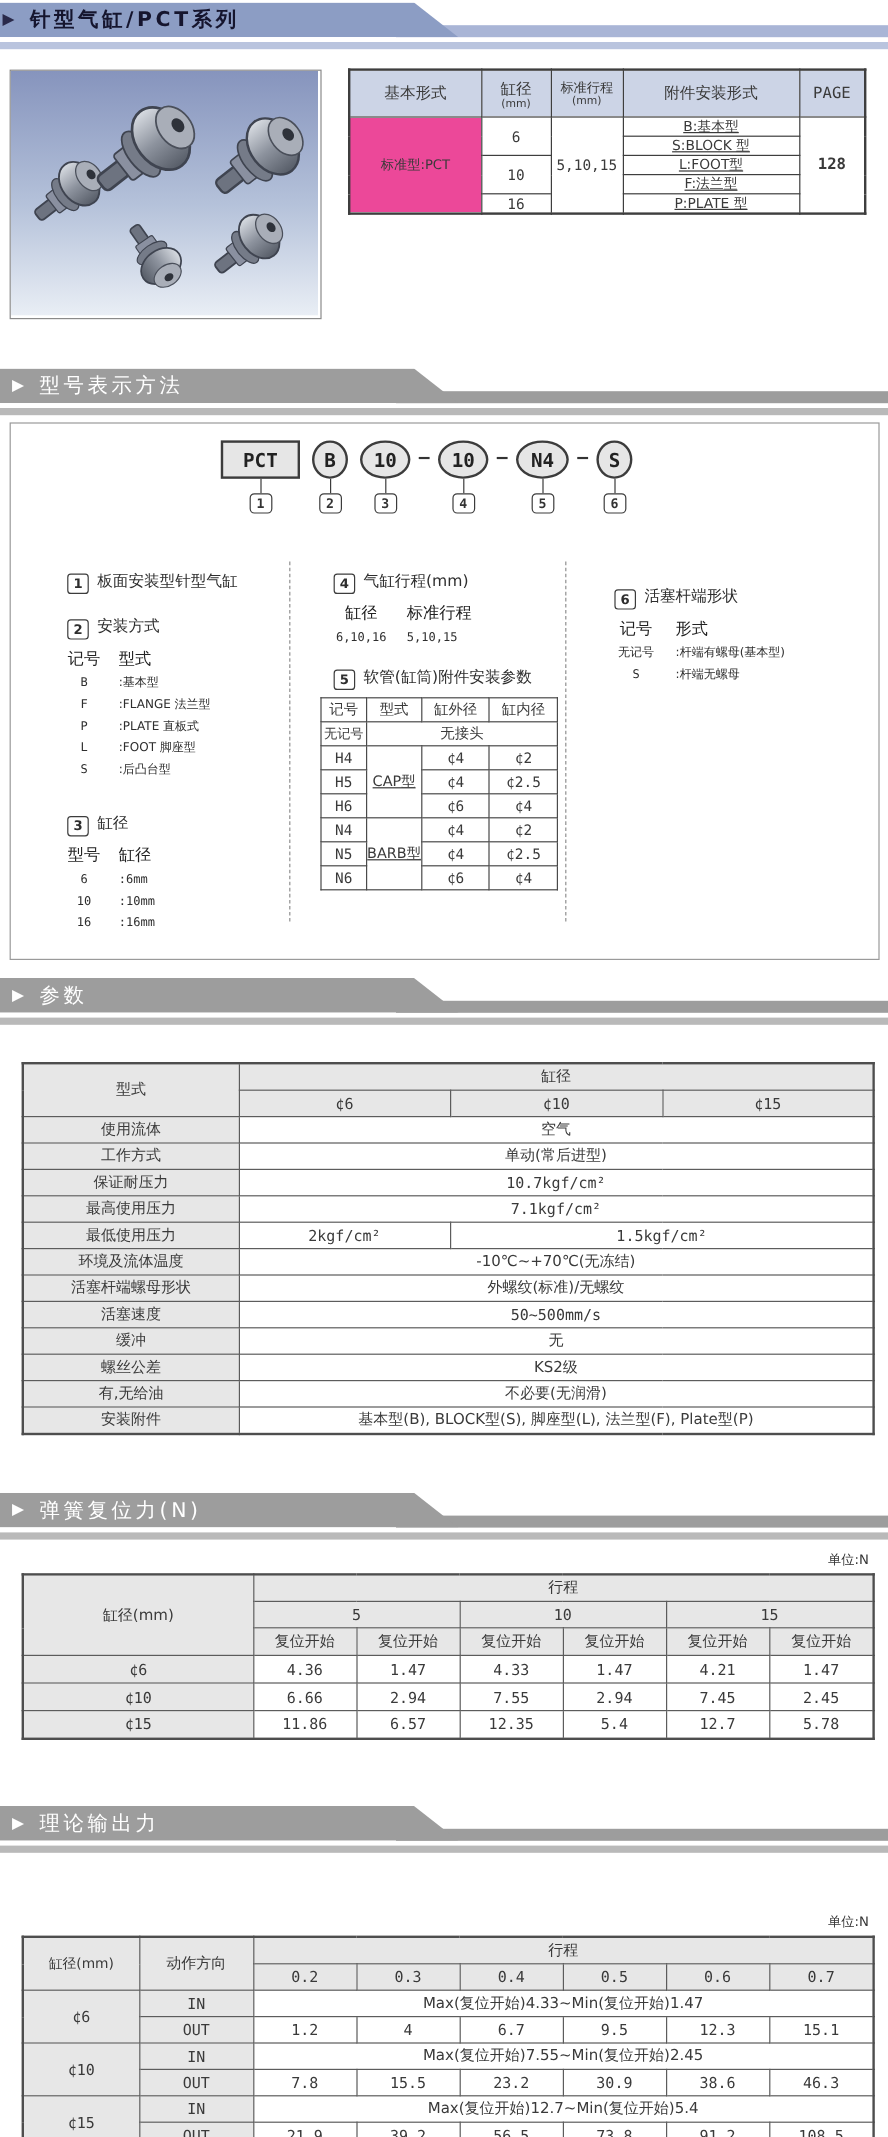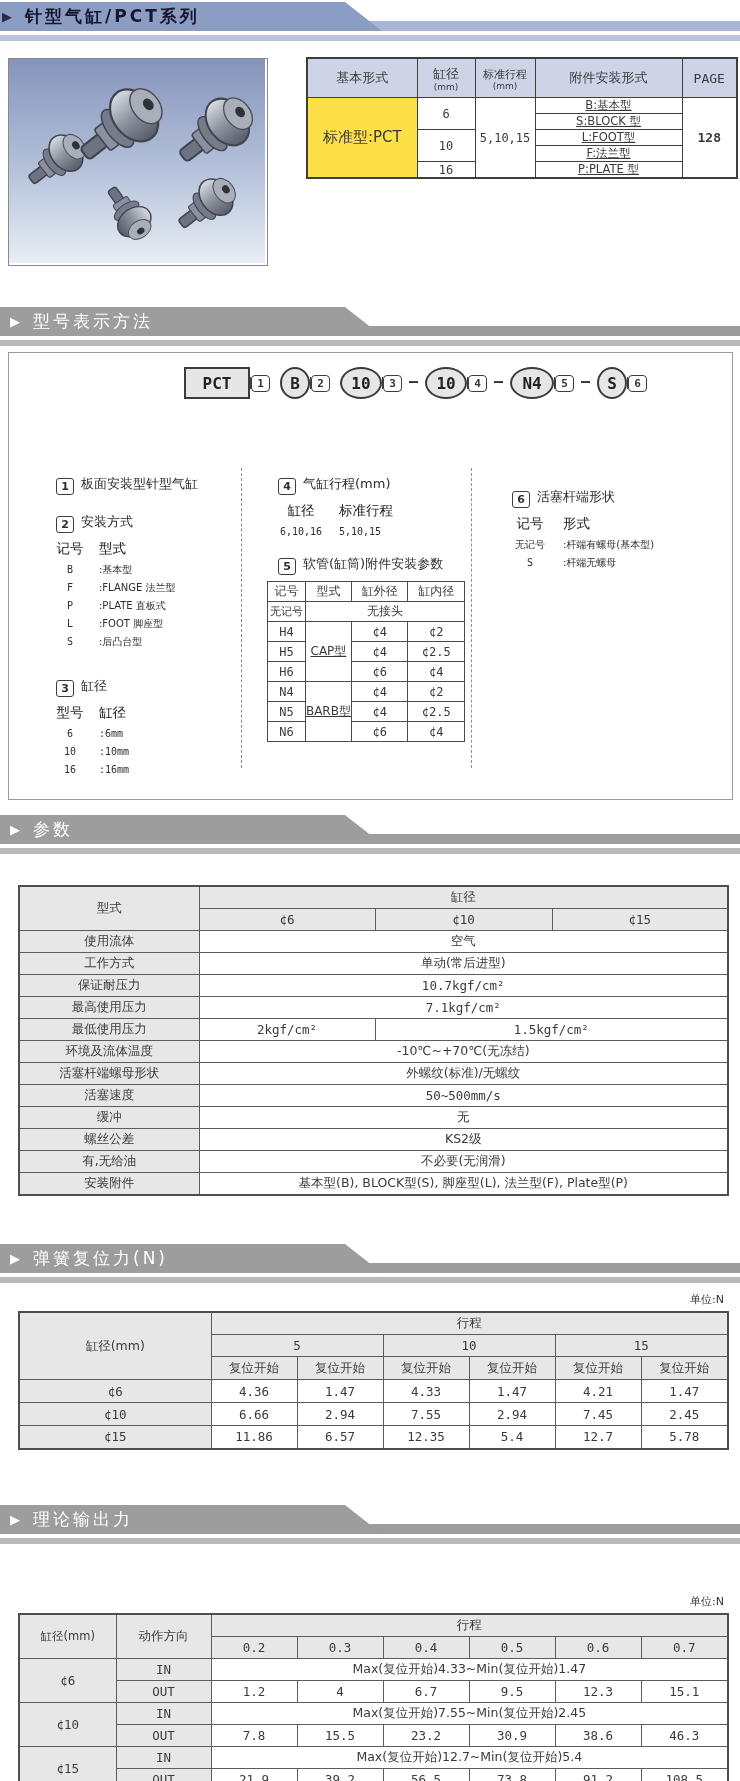--- a/index.html
+++ b/index.html
@@ -22,34 +22,34 @@
 
   
   .photo{position:absolute;left:8px;top:58px;width:258px;height:206px;border:1px solid #8a8a8a;}
 
   
   table{border-collapse:collapse;table-layout:fixed;}
   td{border:1px solid #5c5c5c;text-align:center;padding:0;overflow:hidden;white-space:nowrap;color:#3a3a3a;}
   .lab{background:#e7e7e7;}
 
   
-  .ovw{position:absolute;left:306px;top:57px;}
+  .ovw{position:absolute;left:290px;top:57px;}
   .ovw table{width:430px;border:2px solid #3e3e3e;}
   .ovw td{border:1px solid #3e3e3e;font-size:12px;}
   .ovw .hd{background:#ccd4e6;height:38px;font-size:13px;}
   .ovw .hd small{display:block;font-size:9px;line-height:9px;}
-  .ovw .base{background:#fde047;font-size:15px;}
+  .ovw .base{background:#ec4899;font-size:11px;}
   .ovw .att{height:15px;font-size:11.5px;text-decoration:underline;}
   .ovw .num{font-size:12px;}
   .ovw .pg{font-size:13px;font-weight:bold;}
 
   
   .modelbox{position:absolute;left:8px;top:352px;width:723px;height:446px;border:1px solid #9a9a9a;}
   .code-row{position:absolute;left:170px;top:14px;display:flex;align-items:flex-start;}
-  .unit{display:flex;flex-direction:row;align-items:center;margin:0 5px;}
+  .unit{display:flex;flex-direction:column;align-items:center;margin:0 5px;}
   .shape{height:28px;border:2px solid #3c3c3c;background:#e6e6e6;display:flex;align-items:center;justify-content:center;
          font-size:16px;font-weight:bold;color:#222;}
   .shape.rect{width:62px;}
   .shape.ell{border-radius:50%;}
   .conn{width:1px;height:12px;background:#3c3c3c;}
   .numbox{width:17px;height:15px;border:1px solid #3c3c3c;border-radius:4px;background:#fff;
           font-size:11px;line-height:15px;text-align:center;font-weight:bold;}
   .dash{height:28px;display:flex;align-items:center;font-size:15px;font-weight:bold;margin:0 2px;}
 
   .sep{position:absolute;top:115px;height:300px;border-left:1px dashed #8f8f8f;}

